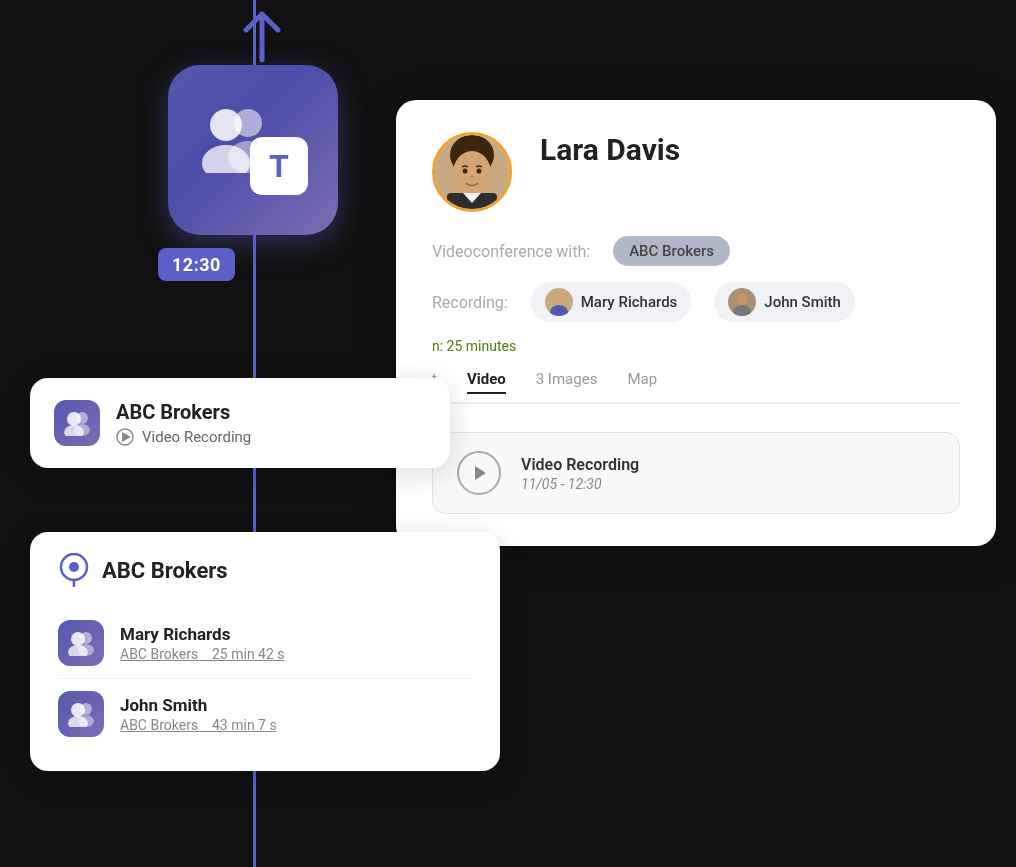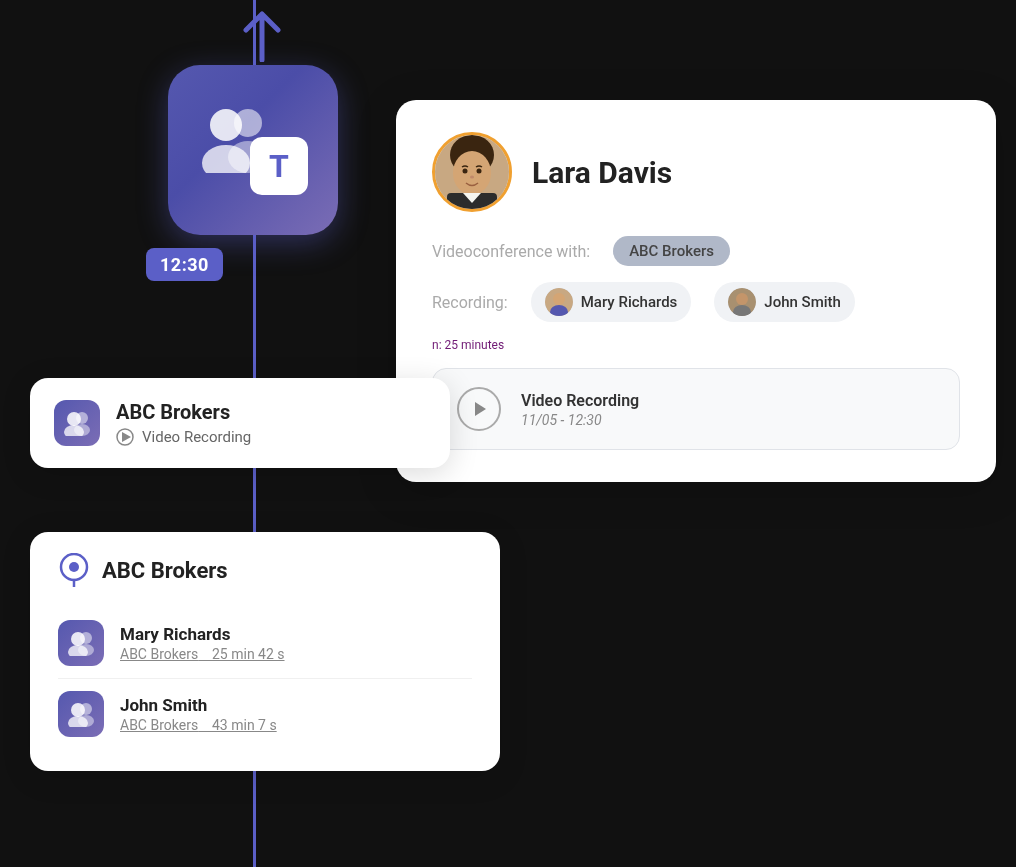--- a/index.html
+++ b/index.html
@@ -77,21 +77,21 @@
       justify-content: center;
       font-size: 32px;
       font-weight: 700;
       color: #5b5fc7;
       z-index: 2;
     }
 
     
     .time-badge {
       position: absolute;
-      left: 146px;
+      left: 158px;
       top: 248px;
       background: #5b5fc7;
       color: white;
       font-size: 18px;
       font-weight: 700;
       padding: 6px 14px;
       border-radius: 8px;
       z-index: 10;
       letter-spacing: 0.5px;
     }
@@ -104,22 +104,22 @@
       width: 600px;
       background: white;
       border-radius: 20px;
       padding: 32px 36px;
       box-shadow: 0 8px 40px rgba(0,0,0,0.18);
       z-index: 6;
     }
 
     .contact-card-header {
       display: flex;
-      align-items: center;
-      gap: 20px;
+      align-items: flex-start;
+      gap: 28px;
       margin-bottom: 24px;
     }
 
     .contact-avatar {
       width: 80px;
       height: 80px;
       border-radius: 50%;
       border: 3px solid #f0a030;
       overflow: hidden;
       flex-shrink: 0;
@@ -176,22 +176,22 @@
       height: 28px;
       border-radius: 50%;
       background: #ccc;
       overflow: hidden;
       display: flex;
       align-items: center;
       justify-content: center;
     }
 
     .duration-row {
-      font-size: 12px;
-      color: #701a75;
+      font-size: 14px;
+      color: #4d7c0f;
       margin-bottom: 16px;
     }
 
     .tabs-row {
       display: flex;
       gap: 30px;
       border-bottom: 2px solid #eee;
       margin-bottom: 28px;
       padding-bottom: 8px;
     }
@@ -419,20 +419,26 @@
           </svg>
         </div>
         <span>John Smith</span>
       </div>
     </div>
 
     <div class="duration-row">
       <span>n: 25 minutes</span>
     </div>
 
+    <div class="tabs-row">
+      <div class="tab-item">t</div>
+      <div class="tab-item active">Video</div>
+      <div class="tab-item">3 Images</div>
+      <div class="tab-item">Map</div>
+    </div>
 
     <div class="video-recording-card">
       <div class="play-btn">
         <svg width="18" height="18" viewBox="0 0 18 18">
             <polygon points="5,2 16,9 5,16" fill="#888"></polygon>
           </svg>
       </div>
       <div>
         <div class="video-info">Video Recording</div>
         <div class="video-date">11/05 - 12:30</div>

